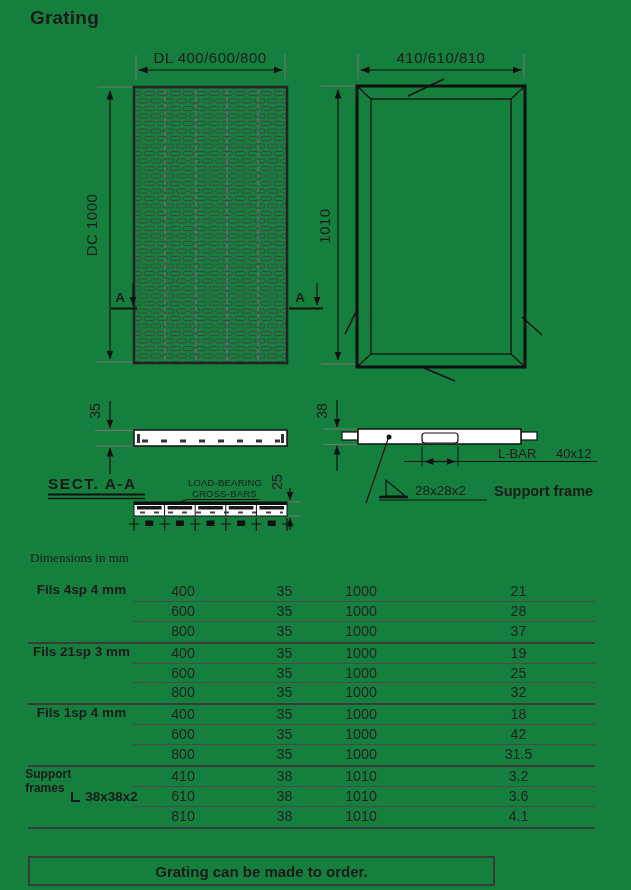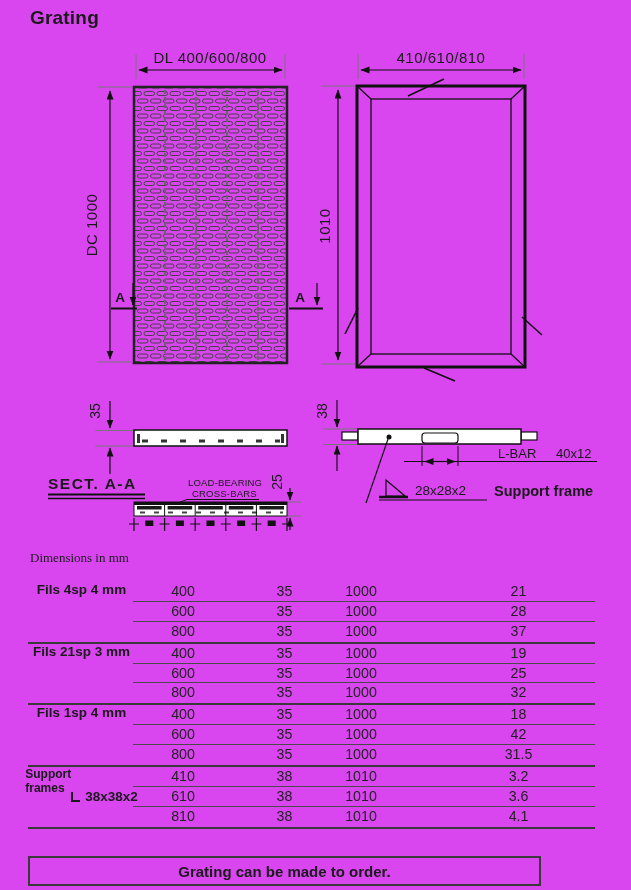--- a/index.html
+++ b/index.html
@@ -1,18 +1,18 @@
 <!DOCTYPE html>
 <html><head>
 <meta charset="utf-8">
 <style>
   * { box-sizing: border-box; margin: 0; padding: 0; }
   html,body { background:#fff; }
   body { width:631px; height:890px; font-family:"Liberation Sans", sans-serif; color:#1a1a1a; }
-  #page { position:relative; width:631px; height:890px; background:#d946ef; overflow:hidden;padding-left:32px; }
+  #page { position:relative; width:631px; height:890px; background:#15803d; overflow:hidden;padding-left:32px; }
 
   .page-title { position:absolute; left:30px; top:7px; font-size:19px; font-weight:bold; letter-spacing:0.2px; }
   .dim-note  { position:absolute; left:30px; top:550px; font-size:13px;font-family:Liberation Serif, serif; }
 
   svg.drawing { position:absolute; left:0; top:0; }
   svg text { font-family:"Liberation Sans", sans-serif; fill:#1a1a1a; }
   .t15 { font-size:15px; letter-spacing:0.5px; }
   .t14 { font-size:14px; }
   .t13 { font-size:13px; }
   .t13b{ font-size:13.5px; }
@@ -37,21 +37,21 @@
   .col-h  { padding-left:8px; }
   .col-dc { padding-right:24px; }
   .col-u  { padding-left:24px; }
   .type-cell { grid-row:1/4; display:flex; flex-direction:row; justify-content:center;
                padding-left:2px; font-weight:bold; font-size:13.5px; line-height:16px; }
   .type-cell .small { font-size:12px; line-height:14px; }
   .angle-glyph { display:inline-block; width:9px; height:10px; margin-right:5px;
                  border-left:2.5px solid #1a1a1a; border-bottom:2.5px solid #1a1a1a; }
   .frame-row2 { display:flex; align-items:center; font-size:13.5px; }
 
-  .footer-box { position:absolute; left:28px; top:856px; width:513px; height:30px;
+  .footer-box { position:absolute; left:28px; top:856px; width:467px; height:30px;
                 border:2px solid #3a3a3a; display:flex; align-items:center; justify-content:center;
                 font-weight:bold; font-size:15px; }
 </style>
 </head>
 <body>
 
 <div id="page">
 
   <div class="page-title">Grating</div>
 

